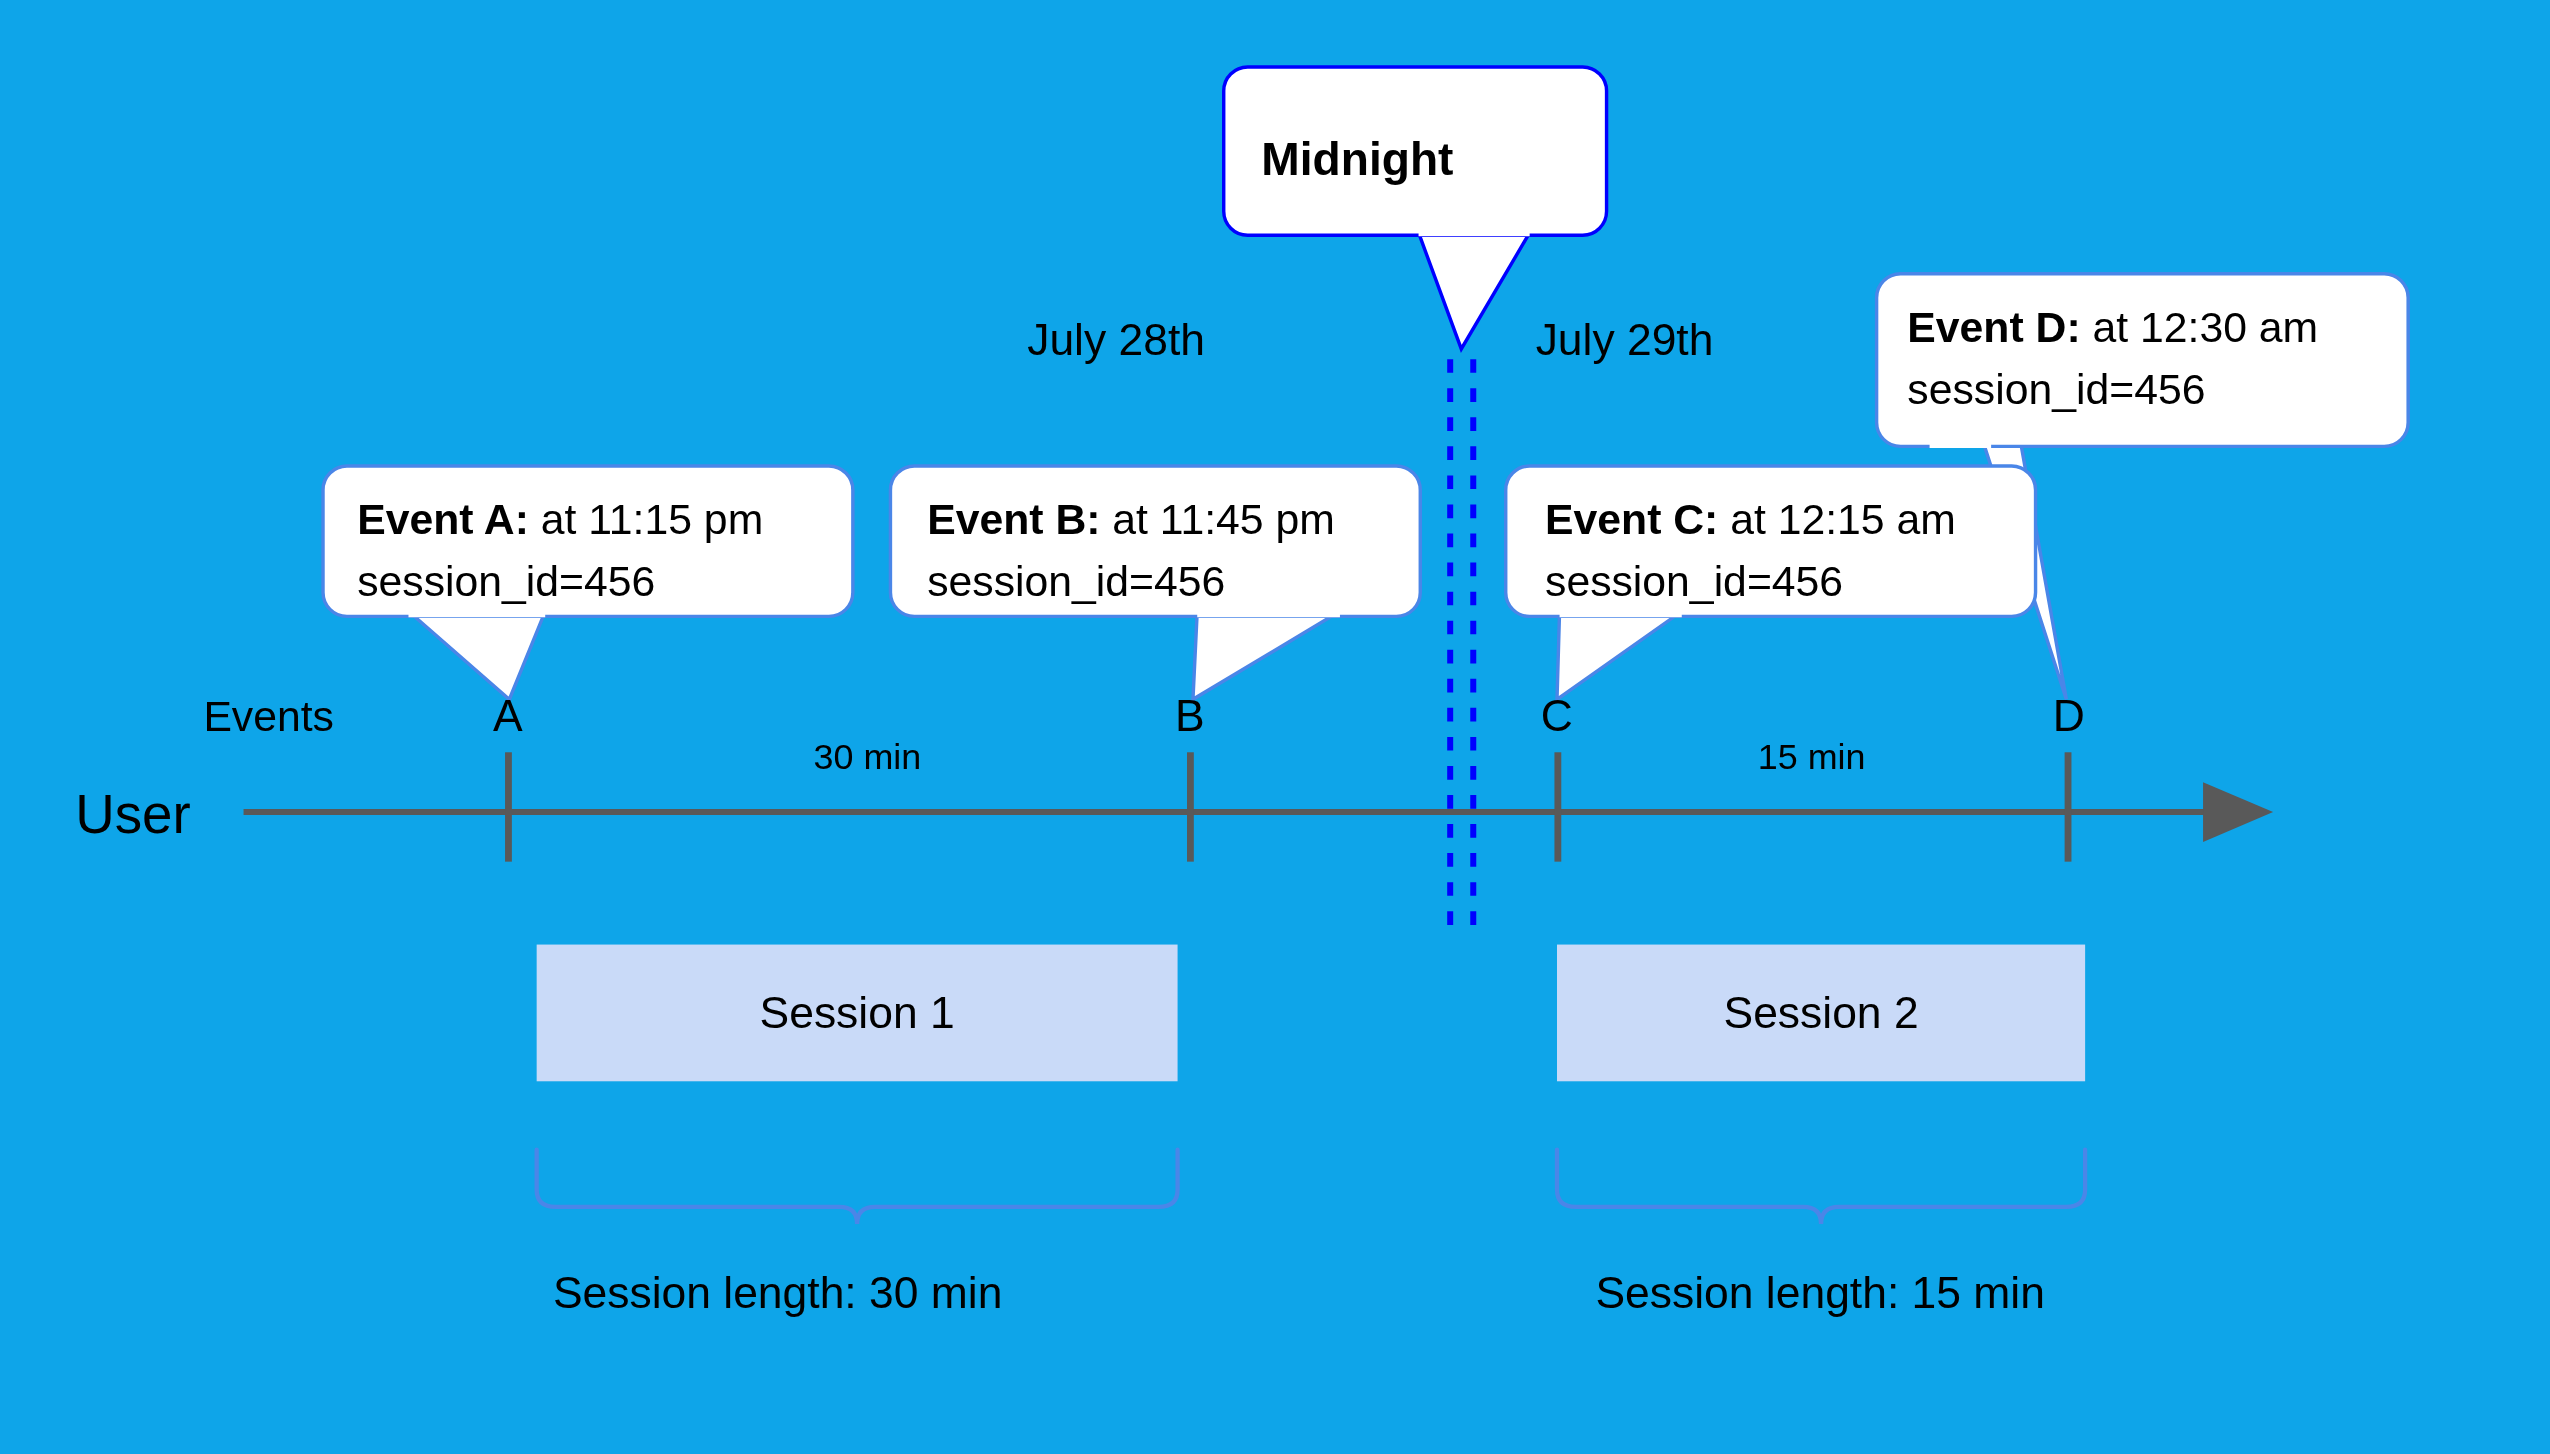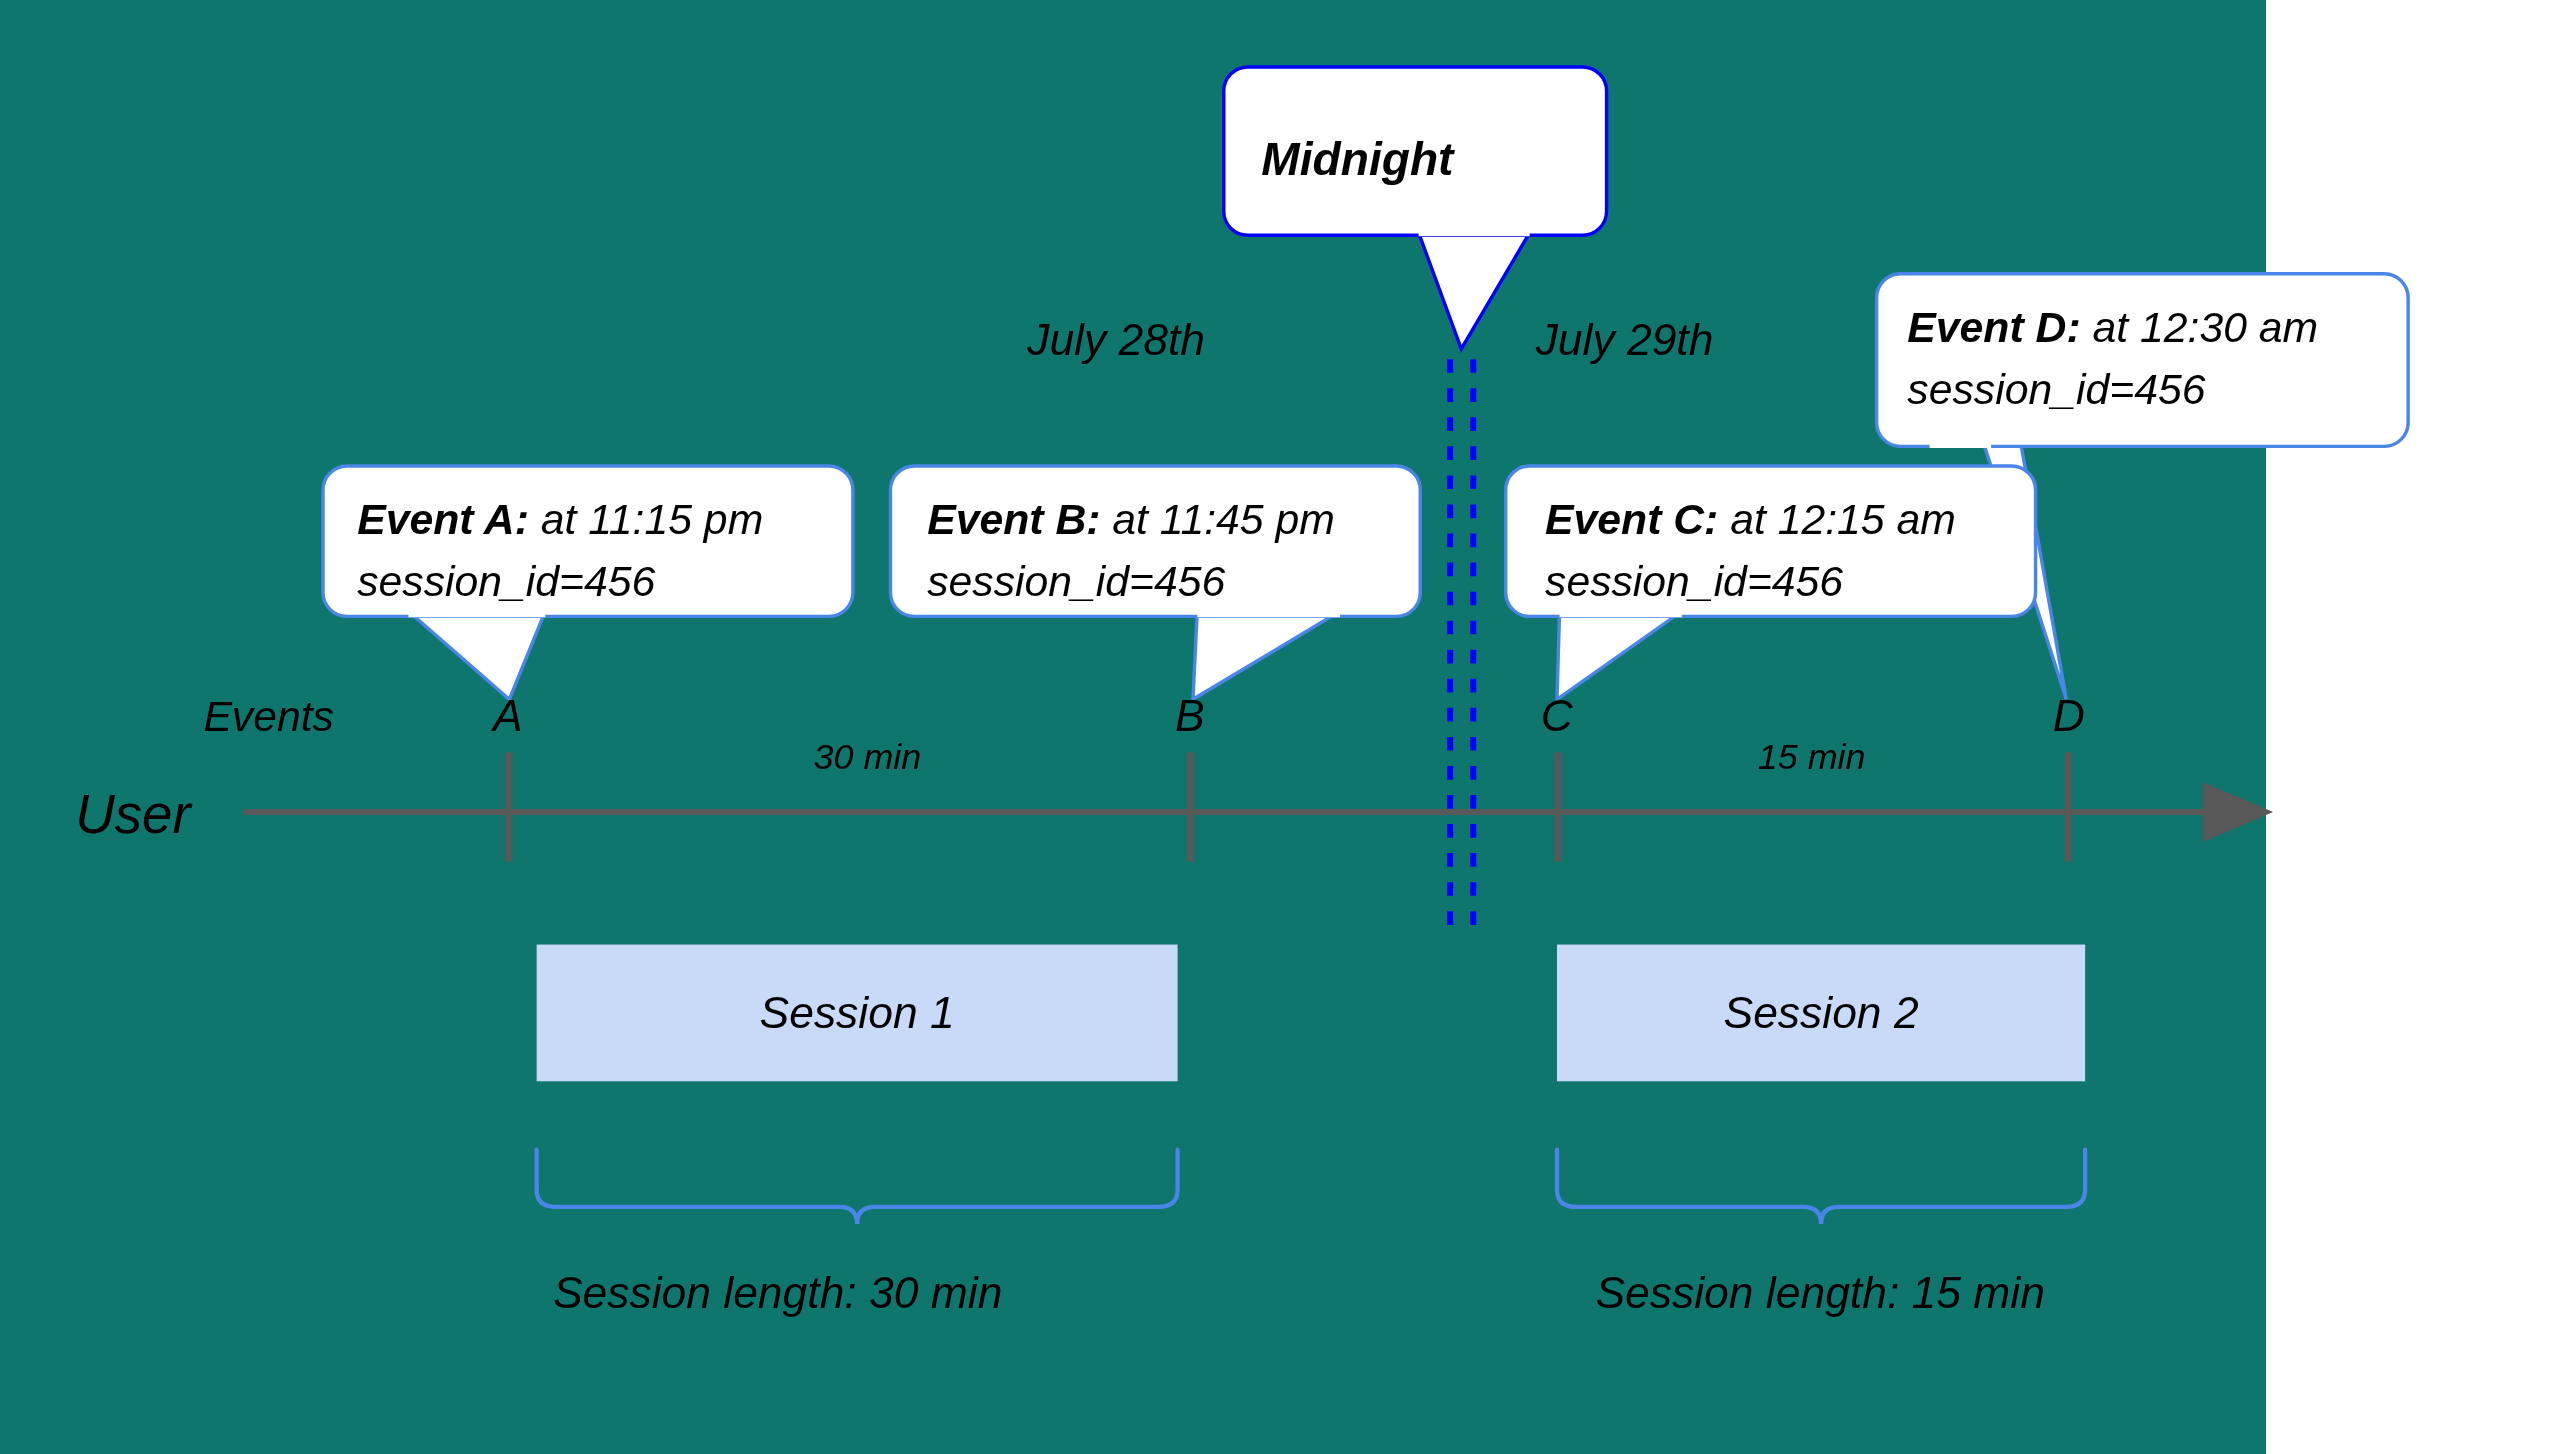--- a/index.html
+++ b/index.html
@@ -8,24 +8,23 @@
     background: #ffffff;
   }
   body {
     width: 2550px;
     height: 1455px;
     overflow: hidden;
     font-family: "Liberation Sans", sans-serif;
   }
   #diagram-root {
     position: relative;
-    width: 2266px;
+    width: 2550px;
     height: 1455px;
-    background: #0f766e;
-    font-style: italic;
+    background: #0ea5e9;
   }
   svg.layer {
     position: absolute;
     top: 0;
     left: 0;
     width: 2550px;
     height: 1455px;
   }
   .txt {
     font-family: "Liberation Sans", sans-serif;

